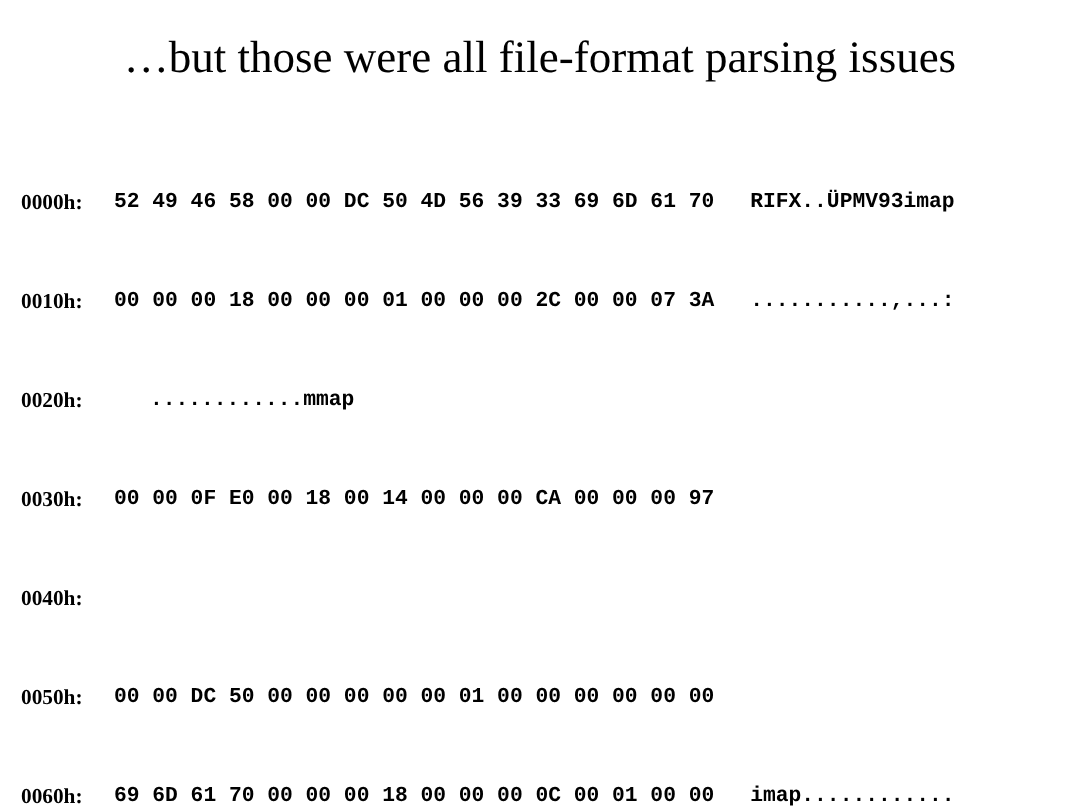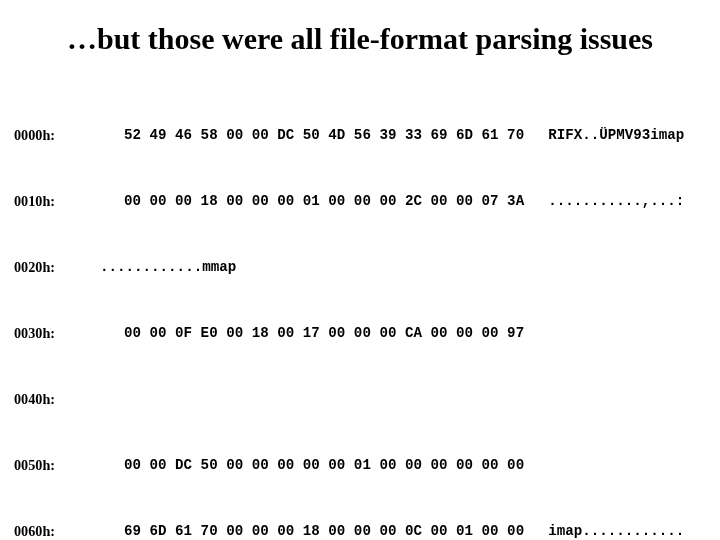--- a/index.html
+++ b/index.html
@@ -10,41 +10,40 @@
     background: #fff;
     font-family: Georgia, 'Times New Roman', serif;
     color: #000;
     overflow: hidden;
   }
   .title {
     text-align: center;
     font-size: 30px;
     line-height: 1.4;
     padding: 18px 40px 10px 40px;
-    font-weight: 700;
+    font-weight: 400;
   }
   .hex-block {
     font-family: 'Courier New', Courier, monospace;
     font-size: 14.2px;
     line-height: 1.55;
     white-space: pre;
     padding: 10px 14px 0 14px;
     font-weight: bold;
   }
   .hex-row {
     display: flex;
   }
   .hex-offset {
     width: 62px;
     flex: 0 0 62px;
     font-family: Liberation Serif, serif;
   }
   .hex-bytes {
     flex: 0 0 auto;
-    margin-left: 48px;
   }
   .hex-gap {
     flex: 0 0 24px;
   }
   .hex-ascii {
     flex: 1 1 auto;
   }
 </style>
 </head>
 <body>
@@ -64,21 +63,21 @@
     <span class="hex-gap"></span>
     <span class="hex-ascii">...........,...:</span>
   </div>
   <div class="hex-row">
     <span class="hex-offset">0020h:</span>
     <span class="hex-gap"></span>
     <span class="hex-ascii">............mmap</span>
   </div>
   <div class="hex-row">
     <span class="hex-offset">0030h:</span>
-    <span class="hex-bytes">00 00 0F E0 00 18 00 17 00 00 00 CA 00 00 00 97</span>
+    <span class="hex-bytes">00 00 0F E0 00 18 00 14 00 00 00 CA 00 00 00 97</span>
     <span class="hex-gap"></span>
   </div>
   <div class="hex-row">
     <span class="hex-offset">0040h:</span>
     <span class="hex-gap"></span>
   </div>
   <div class="hex-row">
     <span class="hex-offset">0050h:</span>
     <span class="hex-bytes">00 00 DC 50 00 00 00 00 00 01 00 00 00 00 00 00</span>
     <span class="hex-gap"></span>

